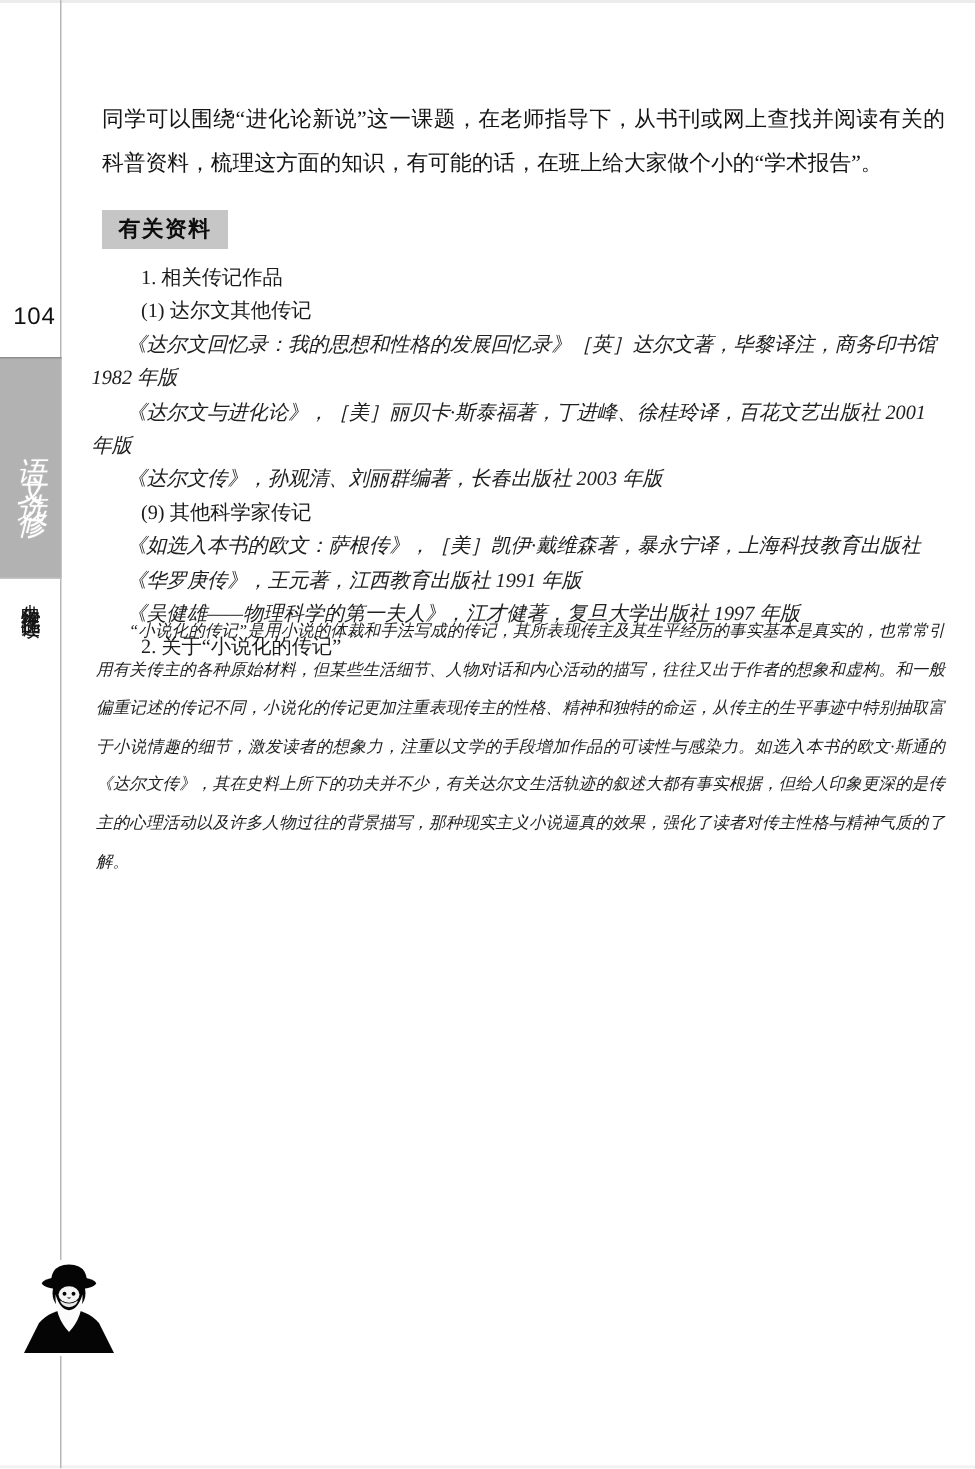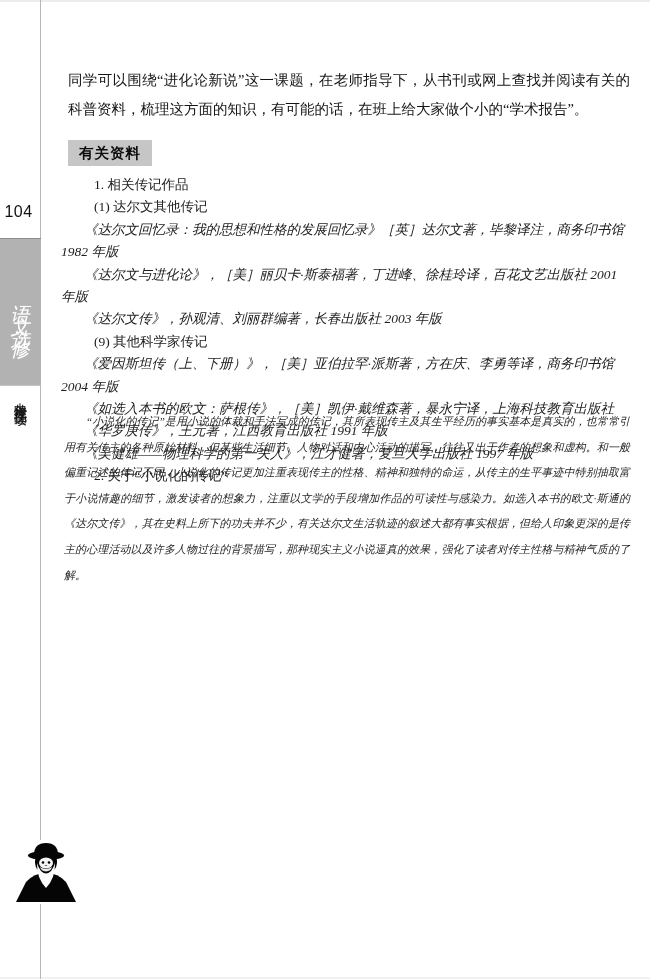--- a/index.html
+++ b/index.html
@@ -14,21 +14,21 @@
   
   .scan-edge-top { position:absolute; top:0; left:0; right:0; height:2px; background:#d9d9d9; opacity:.5; }
   .scan-edge-bottom { position:absolute; bottom:0; left:0; right:0; height:2px; background:#e3e3e3; opacity:.5; }
 
   
   .v-rule { position:absolute; left:40px; top:0; bottom:0; width:1px; background:#b7b7b7; }
 
   
   .page-number {
     position:absolute; top:203px; left:0; width:37px;
-    text-align:center; font-size:16px; letter-spacing:.5px;
+    text-align:right; font-size:16px; letter-spacing:.5px;
     font-family:"Liberation Sans","DejaVu Sans",sans-serif; color:#111;
   }
 
   
   .spine-box {
     position:absolute; top:238px; left:0; width:41px; height:148px;
     background:#b2b2b2; border-top:1px solid #8e8e8e; border-bottom:1px solid #c4c4c4;
     display:flex; align-items:center; justify-content:center;
   }
   .spine-series {
@@ -94,21 +94,20 @@
 
 <div class="section-header">有关资料</div>
 
 <div class="resource-list">
   <div class="li-num">1. 相关传记作品</div>
   <div class="li-num">(1) 达尔文其他传记</div>
   <div class="li-entry">《达尔文回忆录：我的思想和性格的发展回忆录》［英］达尔文著，毕黎译注，商务印书馆 1982 年版</div>
   <div class="li-entry">《达尔文与进化论》，［美］丽贝卡·斯泰福著，丁进峰、徐桂玲译，百花文艺出版社 2001 年版</div>
   <div class="li-entry">《达尔文传》，孙观清、刘丽群编著，长春出版社 2003 年版</div>
   <div class="li-num">(9) 其他科学家传记</div>
-  <div class="li-entry">《爱因斯坦传（上、下册）》，［美］亚伯拉罕·派斯著，方在庆、李勇等译，商务印书馆 2004 年版</div>
   <div class="li-entry">《如选入本书的欧文：萨根传》，［美］凯伊·戴维森著，暴永宁译，上海科技教育出版社</div>
   <div class="li-entry">《华罗庚传》，王元著，江西教育出版社 1991 年版</div>
   <div class="li-entry">《吴健雄——物理科学的第一夫人》，江才健著，复旦大学出版社 1997 年版</div>
   <div class="li-num">2. 关于“小说化的传记”</div>
 </div>
 
 <p class="novelized">“小说化的传记”是用小说的体裁和手法写成的传记，其所表现传主及其生平经历的事实基本是真实的，也常常引用有关传主的各种原始材料，但某些生活细节、人物对话和内心活动的描写，往往又出于作者的想象和虚构。和一般偏重记述的传记不同，小说化的传记更加注重表现传主的性格、精神和独特的命运，从传主的生平事迹中特别抽取富于小说情趣的细节，激发读者的想象力，注重以文学的手段增加作品的可读性与感染力。如选入本书的欧文·斯通的《达尔文传》，其在史料上所下的功夫并不少，有关达尔文生活轨迹的叙述大都有事实根据，但给人印象更深的是传主的心理活动以及许多人物过往的背景描写，那种现实主义小说逼真的效果，强化了读者对传主性格与精神气质的了解。</p>
 
 <svg class="darwin" viewBox="0 0 66 64" xmlns="http://www.w3.org/2000/svg" aria-hidden="true">
   <rect x="0" y="0" width="66" height="64" fill="#ffffff"></rect>

